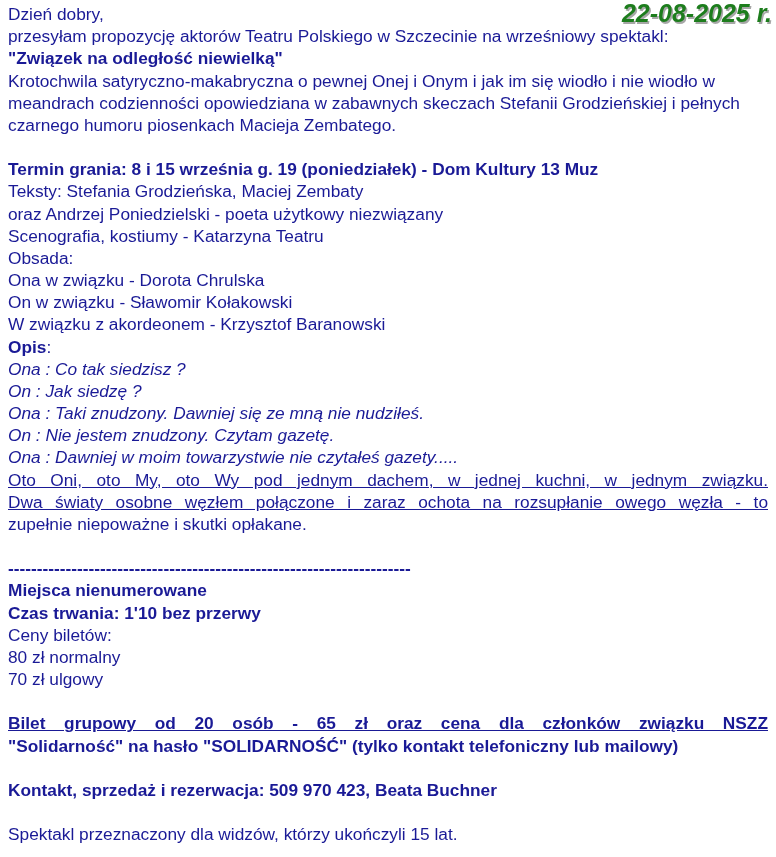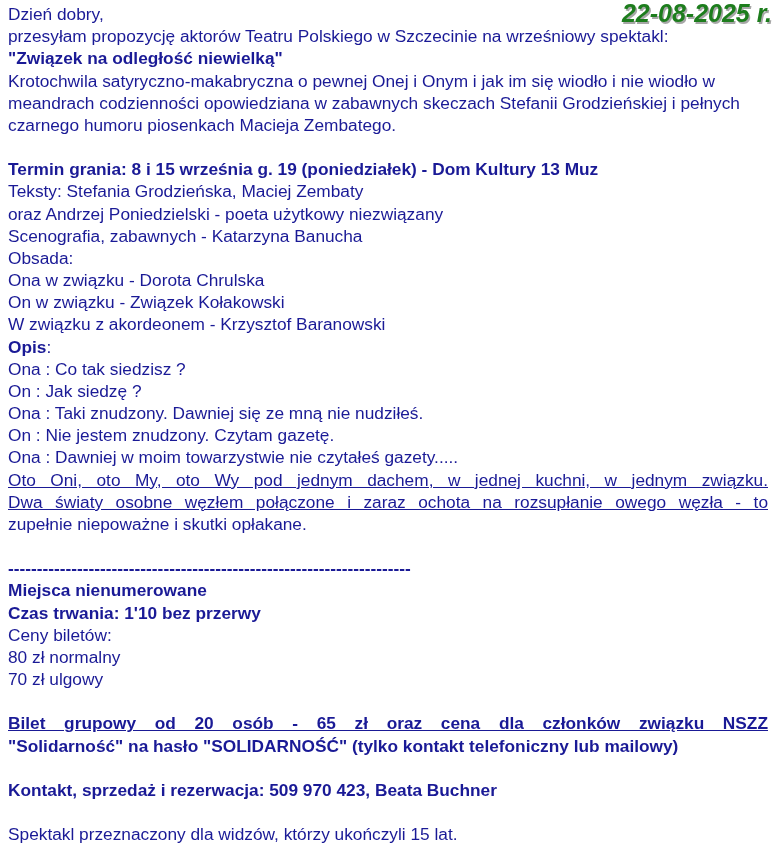--- a/index.html
+++ b/index.html
@@ -13,21 +13,21 @@
     height: 857px;
     padding: 3px 8px 0 8px;
     overflow: hidden;
     font-family: "Liberation Sans", "DejaVu Sans", sans-serif;
     font-size: 17.3px;
     line-height: 22.17px;
     color: var(--text-navy);
   }
   .line { min-height: 22.17px; white-space: normal; }
   .b { font-weight: 700; }
-  .i { }
+  .i { font-style: italic; }
   .jline { text-align: justify; text-align-last: justify; text-decoration: underline; }
   .sp { height: 22.17px; }
   .topline { position: relative; }
   .date-stamp {
     position: absolute;
     top: -1px;
     right: -4px;
     font-weight: 700;
     font-style: italic;
     font-size: 25px;
@@ -53,24 +53,24 @@
 
   <div class="line">przesyłam propozycję aktorów Teatru Polskiego w Szczecinie na wrześniowy spektakl:</div>
   <div class="line b">"Związek na odległość niewielką"</div>
   <div class="line">Krotochwila satyryczno-makabryczna o pewnej Onej i Onym i jak im się wiodło i nie wiodło w meandrach codzienności opowiedziana w zabawnych skeczach Stefanii Grodzieńskiej i pełnych czarnego humoru piosenkach Macieja Zembatego.</div>
 
   <div class="sp"></div>
 
   <div class="line b">Termin grania: 8 i 15 września g. 19 (poniedziałek) - Dom Kultury 13 Muz</div>
   <div class="line">Teksty: Stefania Grodzieńska, Maciej Zembaty</div>
   <div class="line">oraz Andrzej Poniedzielski - poeta użytkowy niezwiązany</div>
-  <div class="line">Scenografia, zabawnych - Katarzyna Banucha</div>
+  <div class="line">Scenografia, kostiumy - Katarzyna Teatru</div>
   <div class="line">Obsada:</div>
   <div class="line">Ona w związku - Dorota Chrulska</div>
-  <div class="line">On w związku - Związek Kołakowski</div>
+  <div class="line">On w związku - Sławomir Kołakowski</div>
   <div class="line">W związku z akordeonem - Krzysztof Baranowski</div>
 
   <div class="line"><span class="b">Opis</span><span>:</span></div>
 
   <div class="line i">Ona : Co tak siedzisz ?</div>
   <div class="line i">On : Jak siedzę ?</div>
   <div class="line i">Ona : Taki znudzony. Dawniej się ze mną nie nudziłeś.</div>
   <div class="line i">On : Nie jestem znudzony. Czytam gazetę.</div>
   <div class="line i">Ona : Dawniej w moim towarzystwie nie czytałeś gazety.....</div>
 

